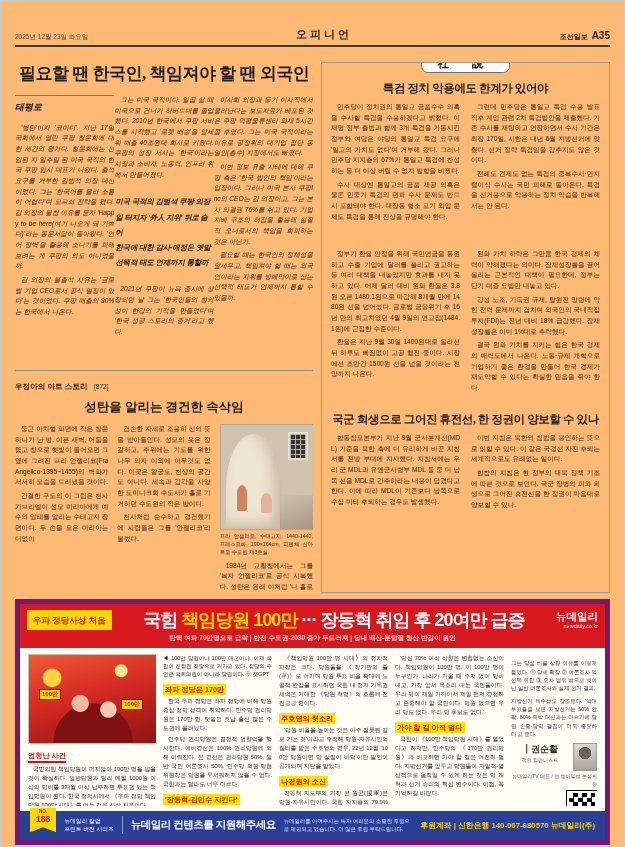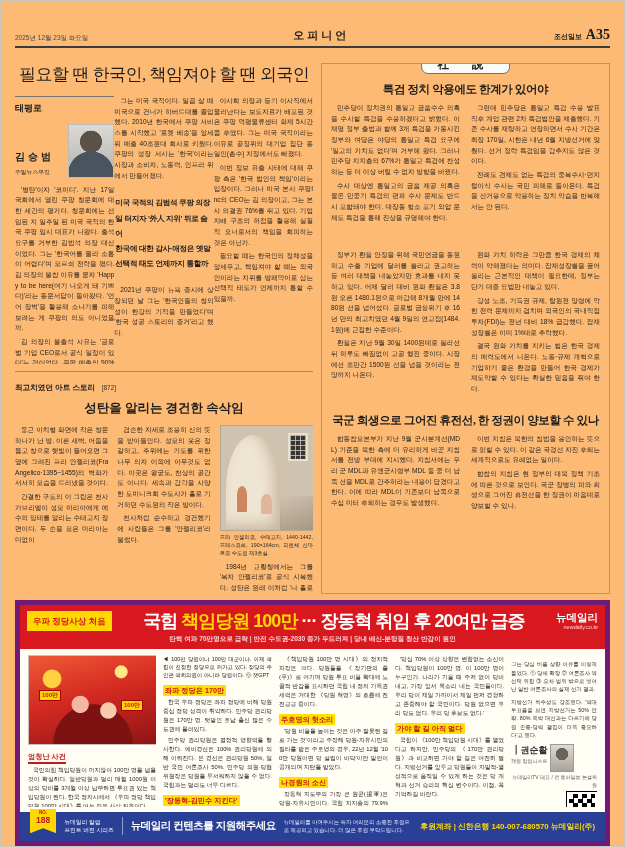--- a/index.html
+++ b/index.html
@@ -4,28 +4,28 @@
 <style>
   html,body{margin:0;padding:0;background:#e8e7e3;}
   .sheet{width:625px;height:847px;margin:0 auto;background:#fdba74;border:1px solid #c9c8c3;
     box-sizing:border-box;position:relative;font-family:"Liberation Sans",sans-serif;color:#1d1d1d;overflow:hidden;}
   .inner{padding:26px 14px 0 14px;}
   
   .masthead{display:flex;justify-content:space-between;align-items:flex-end;border-bottom:2px solid #3b3b3b;padding-bottom:3px;}
   .m-date{font-size:6.5px;color:#4a4a4a;}
   .m-section{font-size:11px;font-weight:bold;letter-spacing:3px;}
   .m-right{font-size:7px;font-weight:bold;}
-  .m-right .pg{font-size:14px;margin-left:2px;font-family:Liberation Serif, serif;}
+  .m-right .pg{font-size:10px;margin-left:2px;}
   
   .main{display:flex;gap:8px;margin-top:6px;height:540px;overflow:hidden;}
   .left-region{width:298px;flex:none;}
   
-  .tp-headline{font-family:"Liberation Serif",serif;font-size:17px;font-weight:400;text-align:center;
+  .tp-headline{font-family:"Liberation Serif",serif;font-size:17px;font-weight:700;text-align:center;
     letter-spacing:-0.5px;margin:9px 0 10px 0;}
-  .cols3{display:flex;height:268px;overflow:hidden;}
+  .cols3{display:flex;height:268px;overflow:hidden;font-style:italic;}
   .ncol{flex:1;font-size:6.6px;line-height:1.62;text-align:justify;word-break:break-all;overflow:hidden;}
   .ncol p{margin:0 0 3px 0;text-indent:6px;}
   .tp-box{border-top:1px solid #777;padding-top:4px;margin-bottom:7px;}
   .tp-kicker{font-size:9px;font-weight:800;margin-bottom:8px;}
   .author-row{display:flex;justify-content:space-between;align-items:flex-end;margin-bottom:4px;}
   .author-name{font-size:10px;font-weight:bold;letter-spacing:3px;}
   .author-title{font-size:5.8px;color:#333;margin-top:3px;}
   .portrait{width:44px;height:52px;flex:none;border:1px solid #bbb;
     background:radial-gradient(circle at 50% 32%, #5c5148 0 26%, transparent 27%),
                radial-gradient(circle at 50% 95%, #49545e 0 42%, transparent 43%),
@@ -85,21 +85,21 @@
       radial-gradient(circle at 40% 55%,#f4b7a0 0 9%,transparent 10%),
       radial-gradient(circle at 62% 62%,#f7caae 0 8%,transparent 9%),
       radial-gradient(circle at 50% 100%,#7e1212 0 36%,transparent 37%),
       linear-gradient(165deg,#ef5a35 0%,#d42a22 45%,#8f1414 100%);margin-bottom:3px;}
   .ad-illus .chip{position:absolute;background:#ffd800;color:#c9151c;font-weight:800;font-size:6px;padding:0 2px;border:1px solid #a00;}
   .ad-illus .c1{left:10px;top:34px;} .ad-illus .c2{right:14px;top:44px;}
   .h-red{color:#c9151c;font-weight:800;font-size:7.2px;border-bottom:2px solid #c9151c;display:inline-block;margin:3px 0 2px 0;text-indent:0;}
   .h-yel{background:#ffe000;color:#c9151c;font-weight:800;font-size:7.2px;display:inline-block;padding:0 2px;margin:3px 0 2px 0;text-indent:0;}
   .ad-capt{font-size:5.4px;line-height:1.5;color:#222;text-align:justify;margin-bottom:3px;}
   .ad-side{flex:none;width:86px;font-size:5.4px;color:#333;text-align:justify;line-height:1.5;overflow:hidden;}
-  .auth-row{display:flex;gap:3px;align-items:flex-start;margin-top:3px;}
+  .auth-row{display:flex;gap:15px;justify-content:flex-end;align-items:flex-start;margin-top:3px;}
   .auth-name{font-weight:800;font-size:9px;white-space:nowrap;}
   .auth-role{font-size:5px;color:#555;}
   .auth-photo{width:22px;height:26px;flex:none;border:1px solid #999;
     background:radial-gradient(circle at 50% 35%,#6b6258 0 30%,transparent 31%),linear-gradient(#ddd9d3,#a8a39c);}
   .auth-info{font-size:5px;color:#555;text-align:right;margin-top:2px;}
   .qr{width:26px;height:26px;margin:3px 0 2px auto;border:2px solid #fff;outline:1px solid #000;
     background:conic-gradient(#000 25%,#fff 0 50%,#000 0 75%,#fff 0) 0 0/9px 9px;}
   .ad-footer{background:#2a3f96;display:flex;align-items:center;gap:8px;padding:5px 10px 6px 10px;color:#fff;}
   .no-tag{background:#ffd800;color:#c9151c;text-align:center;font-weight:800;
     clip-path:polygon(0 0,100% 0,100% 100%,50% 80%,0 100%);padding:2px 6px 8px 6px;line-height:1.1;
@@ -129,27 +129,20 @@
     <div class="main">
 
       <div class="left-region">
 
         <div>
           <div class="tp-headline">필요할 땐 한국인, 책임져야 할 땐 외국인</div>
           <div class="cols3">
             <div class="ncol">
               <div class="tp-box">
                 <div class="tp-kicker">태평로</div>
-                <div class="author-row">
-                  <div>
-                    <div class="author-name">김승범</div>
-                    <div class="author-title">주말뉴스부장</div>
-                  </div>
-                  <div class="portrait"></div>
-                </div>
               </div>
               <p>'병탄'이자 '코미디'. 지난 17일 국회에서 열린 쿠팡 청문회에 대한 세간의 평가다. 청문회에는 선임된 지 일주일 된 미국 국적의 한국 쿠팡 임시 대표가 나왔다. 출석 요구를 거부한 김범석 의장 대신이었다. 그는 '한국어를 몰라 소통이 어렵다'며 모르쇠 전략을 폈다. 김 의장의 불참 이유를 묻자 'Happy to be here(여기 나오게 돼 기쁘다)'라는 동문서답이 돌아왔다. '언어 장벽'을 활용해 소나기를 피해 보려는 게 쿠팡의 의도 아니었을까.</p>
               <p>김 의장의 불출석 사유는 '글로벌 기업 CEO로서 공식 일정이 있다'는 것이었다. 쿠팡 매출의 90%는 한국에서 나온다.</p>
             </div>
             <div class="ncol">
               <p>그는 미국 국적이다. 일곱 살 때 미국으로 건너가 하버드대를 졸업했다. 2010년 한국에서 쿠팡 서비스를 시작했고 '로켓 배송'을 앞세워 매출 40조원대 회사로 키웠다. 쿠팡의 성장 서사는 '한국'이라는 시장과 소비자, 노동력, 인프라 위에서 만들어졌다.</p>
               <div class="pullquote">
                 <div>미국 국적의 김범석 쿠팡 의장</div>
                 <div>일 터지자 '外人 지위' 뒤로 숨어</div>
                 <div>한국에 대한 감사·애정은 옛말</div>
@@ -161,21 +154,21 @@
             <div class="ncol">
               <p>이사회 의장과 등기 이사직에서 물러난다는 보도자료가 배포된 것은 쿠팡 덕평물류센터 화재 5시간쯤 후였다. 그는 미국 국적이라는 이유로 공정위의 대기업 집단 동일인(총수) 지정에서도 빠졌다.</p>
               <p>이번 정보 유출 사태에 대해 쿠팡 측은 '한국 법인의 책임'이라는 입장이다. 그러나 미국 본사 쿠팡Inc의 CEO는 김 의장이고, 그는 본사 의결권 76%를 쥐고 있다. 기업 지배 구조의 허점을 활용해 실질적 오너로서의 책임을 회피하는 것은 아닌가.</p>
               <p>필요할 때는 한국인의 정체성을 앞세우고, 책임져야 할 때는 외국인이라는 지위를 방패막이로 삼는 선택적 태도가 언제까지 통할 수 있을까.</p>
             </div>
           </div>
         </div>
 
         <div class="art">
           <div>
-            <span class="art-kicker">최고치였던 아트 스토리</span>
+            <span class="art-kicker">우정아의 아트 스토리</span>
             <span class="art-kicker art-no">[872]</span>
           </div>
           <div class="art-headline">성탄을 알리는 경건한 속삭임</div>
           <div class="art-cols">
             <div class="ncol">
               <p>둥근 아치형 화면에 작은 창문 하나가 난 방. 이른 새벽, 어둠을 뚫고 창으로 햇빛이 들어오면 그 옆에 그려진 프라 안젤리코(Fra Angelico·1395~1455)의 벽화가 서서히 모습을 드러냈을 것이다.</p>
               <p>간결한 구도의 이 그림은 천사 가브리엘이 성모 마리아에게 예수의 잉태를 알리는 수태고지 장면이다. 두 손을 모은 마리아는 더없이</p>
             </div>
             <div class="ncol">
               <p>겸손한 자세로 조용히 신의 뜻을 받아들인다. 성모의 옷은 정갈하고, 주위에는 기도를 위한 나무 의자 이외에 아무것도 없다. 이곳은 왕궁도, 천상의 공간도 아니다. 세속과 감각을 사양한 도미니크회 수도사가 홀로 기거하던 수도원의 작은 방이다.</p>

